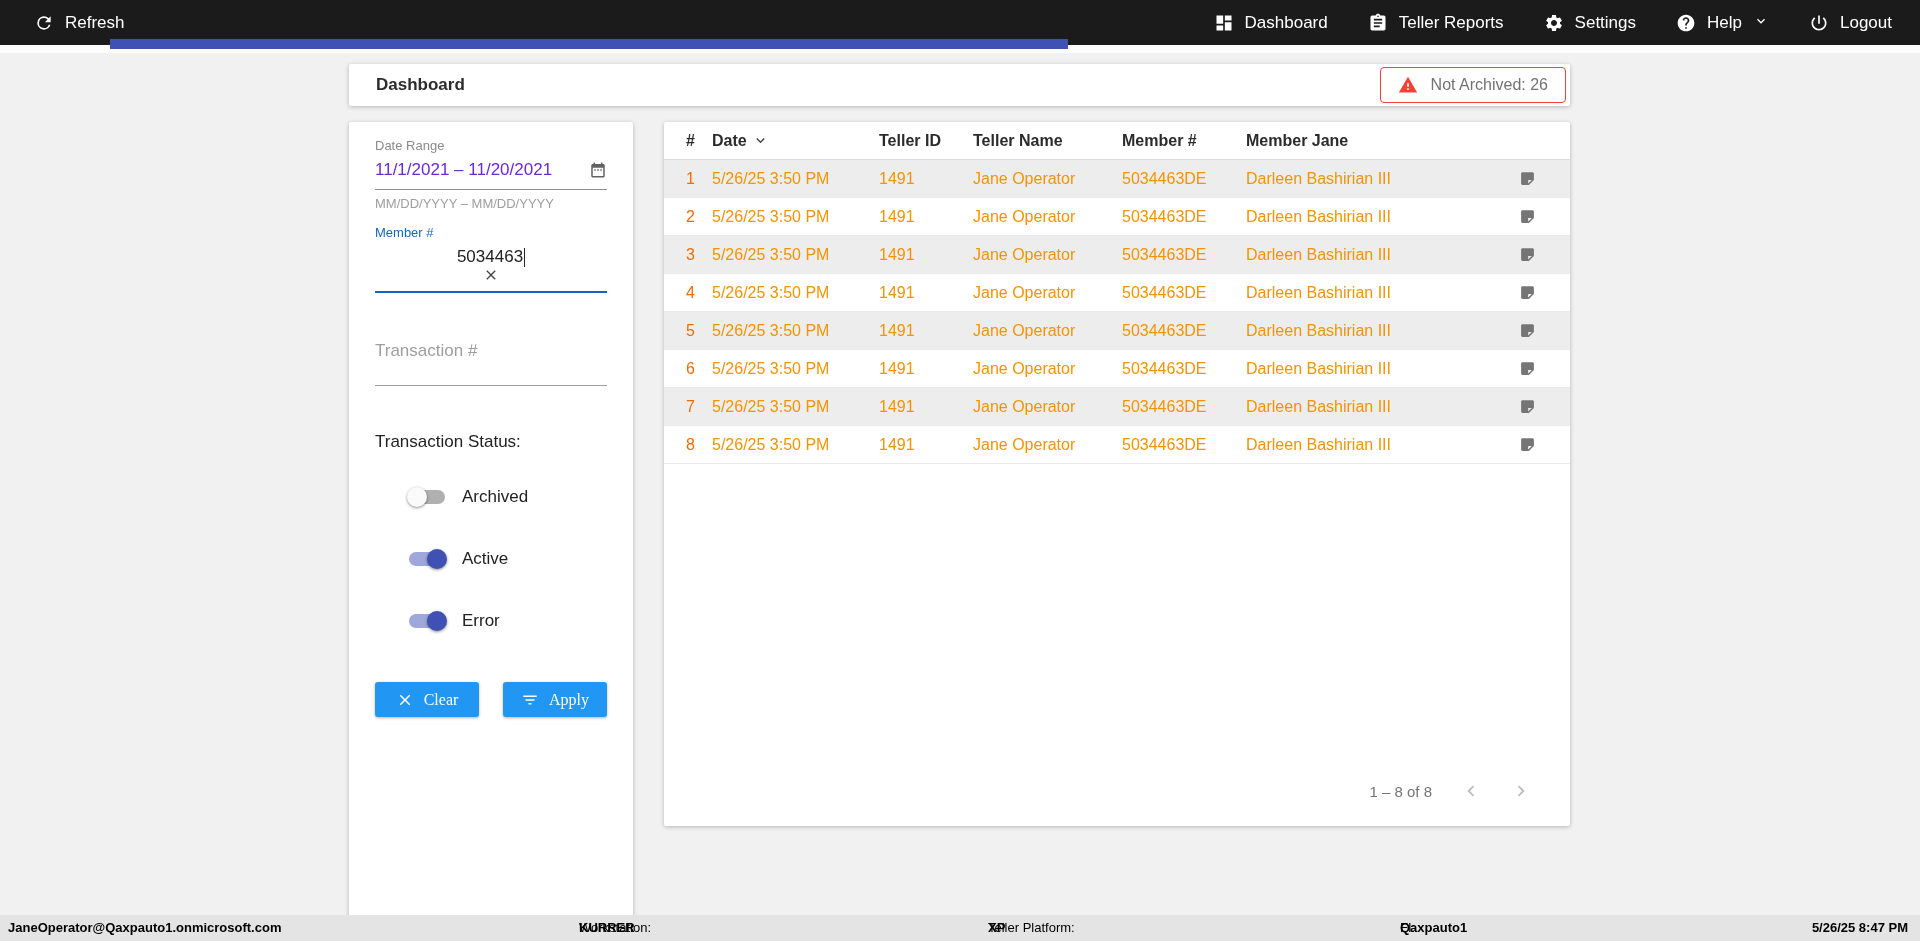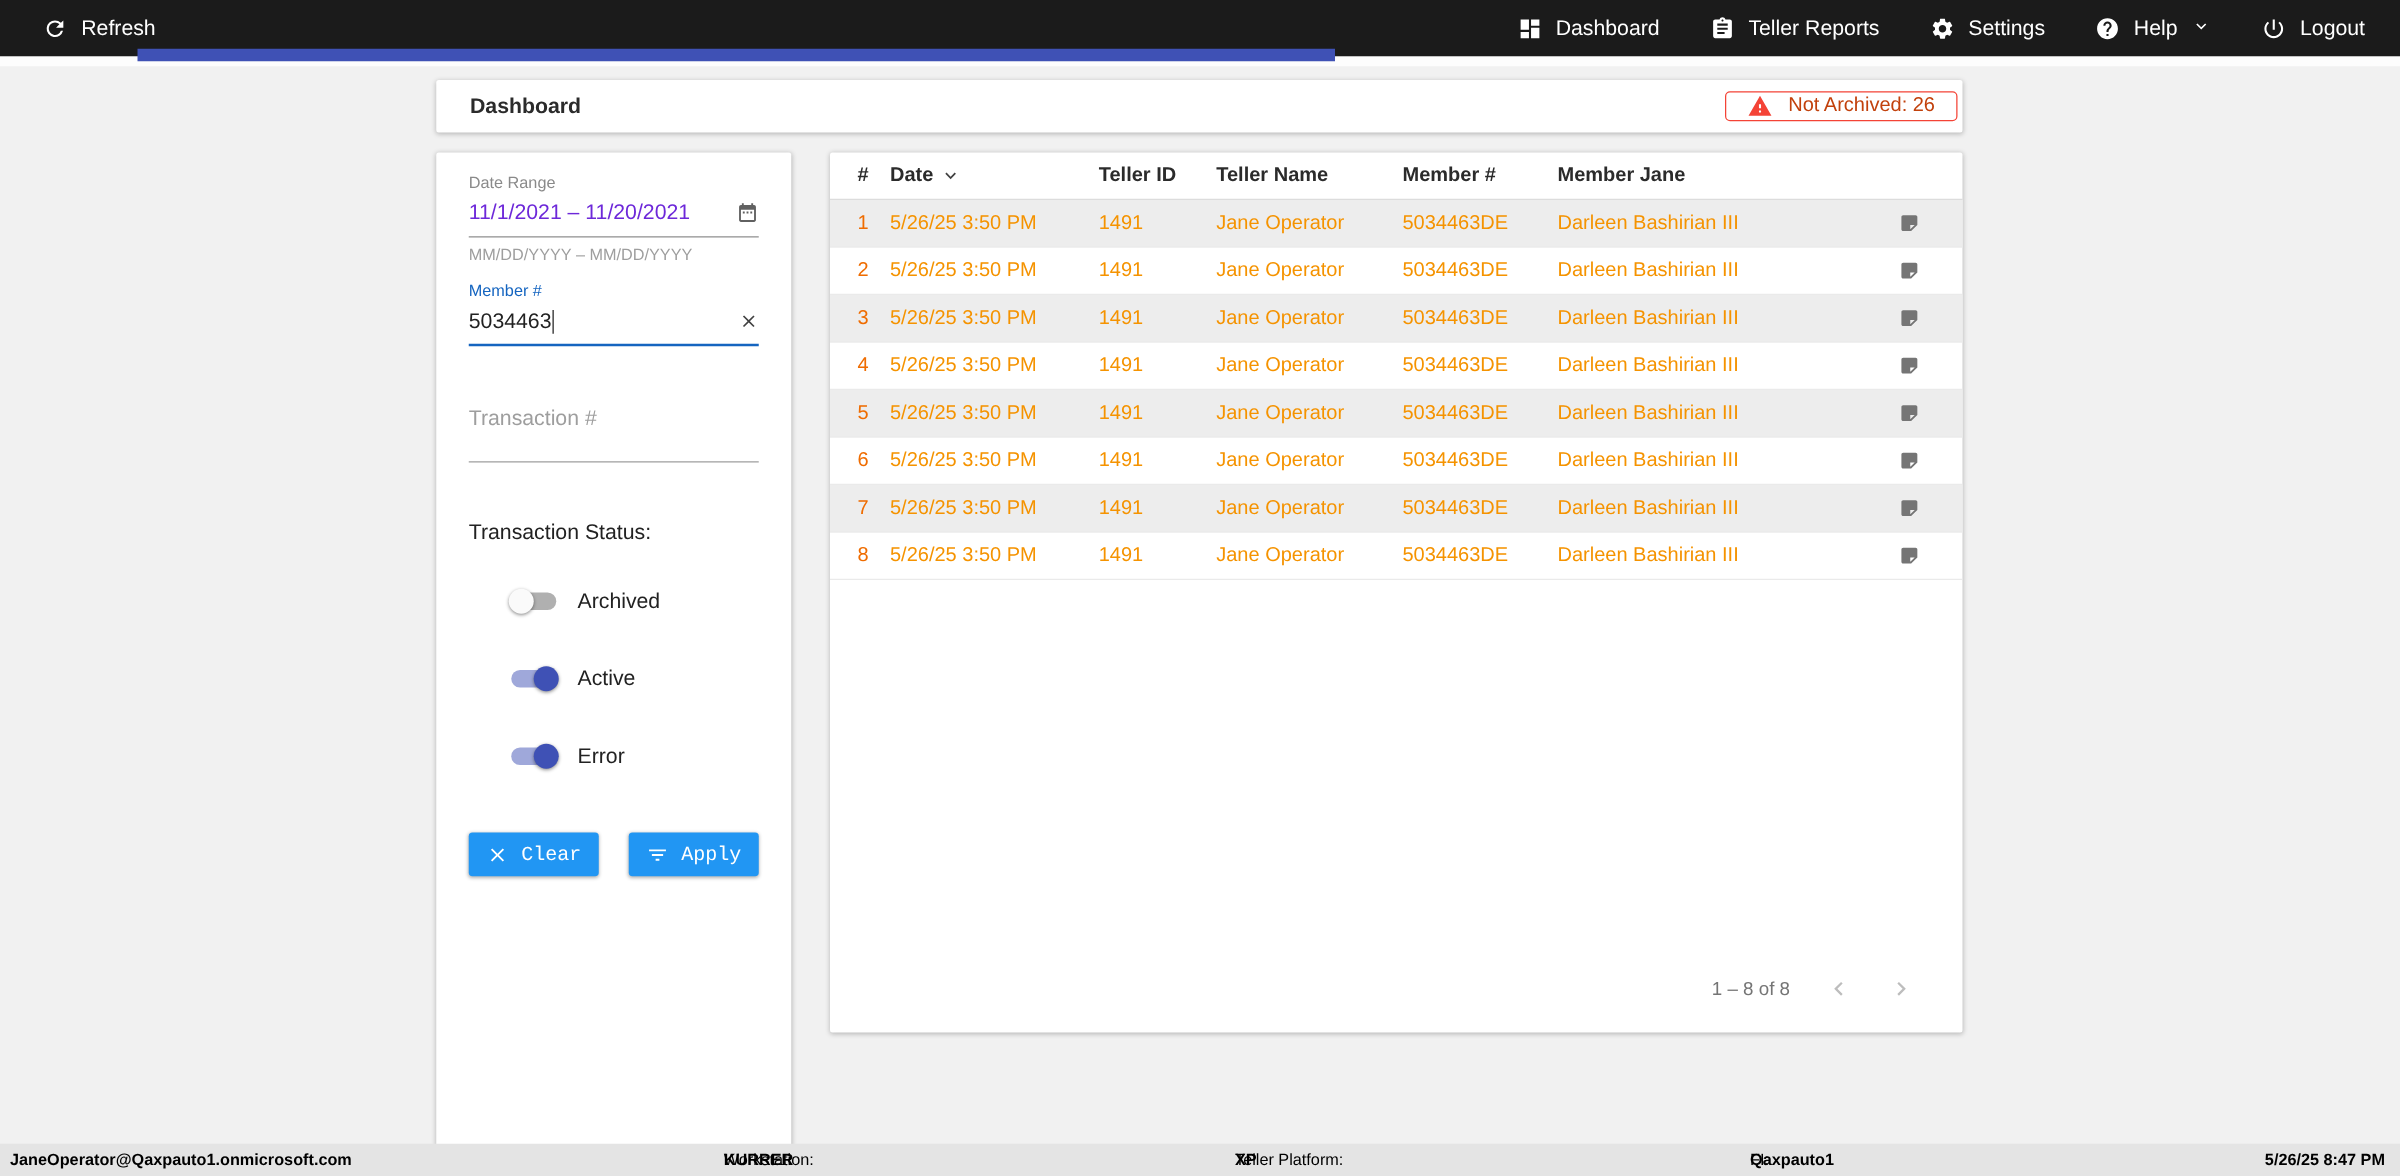--- a/index.html
+++ b/index.html
@@ -21,60 +21,60 @@
   .progress { position:absolute; top:39px; left:110px; width:958px; height:10px; background:#3f51b5; z-index:6; }
 
   
   .header-card {
     position:absolute; left:349px; top:64px; width:1221px; height:42px; background:#fff;
     border-radius:2px; box-shadow:0 1px 4px rgba(0,0,0,.25);
     display:flex; align-items:center; justify-content:space-between; padding:0 4px 0 27px;
   }
   .page-title { font-size:17px; font-weight:bold; color:#2b2b2b; }
   .alert-badge {
-    display:flex; align-items:center; gap:13px; height:24px; padding:0 17px;
-    border:1px solid #f44336; border-radius:4px; background:#fff; color:#c2410c; font-size:16px; cursor:pointer;
+    display:flex; align-items:center; gap:13px; height:36px; padding:0 17px;
+    border:1px solid #f44336; border-radius:4px; background:#fff; color:#737373; font-size:16px; cursor:pointer;
   }
 
   
   .filter-card {
     position:absolute; left:349px; top:122px; width:284px; height:824px; background:#fff;
     border-radius:2px; box-shadow:0 1px 4px rgba(0,0,0,.25); padding:16px 26px;
   }
   .field-label { font-size:13px; color:#8a8a8a; }
   .date-row {
     display:flex; align-items:center; justify-content:space-between;
     border-bottom:1px solid #8f8f8f; padding:5px 0 9px; margin-top:2px; cursor:text;
   }
   .date-value { font-size:17px; color:#6d28d9; }
   .hint { font-size:13px; color:#9e9e9e; margin-top:6px; }
   .member-label { font-size:13px; color:#1565c0; margin-top:14px; }
   .member-row {
     display:flex; align-items:center; justify-content:space-between;
-    border-bottom:2px solid #1565c0; padding:5px 0 8px; margin-top:2px; cursor:text;
+    border-bottom:2px solid #1565c0; padding:5px 0 8px; margin-top:2px; cursor:text;flex-direction:column;
   }
   .member-value { font-size:17px; color:#222; display:flex; align-items:center; }
   .caret { display:inline-block; width:1px; height:19px; background:#222; margin-left:1px; animation:blink 1s steps(1) infinite; }
   @keyframes blink { 50% { opacity:0; } }
   .txn-block { margin-top:48px; border-bottom:1px solid #9e9e9e; padding-bottom:24px; cursor:text; }
   .placeholder { font-size:17px; color:#9e9e9e; }
   .status-label { margin-top:46px; font-size:17px; color:#222; }
   .toggles { margin-top:18px; margin-left:32px; }
   .toggle-row { display:flex; align-items:center; gap:15px; height:34px; cursor:pointer;margin-top:28px; }
   .toggle-label { font-size:17px; color:#222; }
   .switch { position:relative; width:40px; height:20px; flex:0 0 auto; }
   .switch .track { position:absolute; left:2px; top:3px; width:36px; height:14px; border-radius:7px; background:#b0b0b0; }
   .switch .thumb { position:absolute; top:0; left:0; width:20px; height:20px; border-radius:50%; background:#fafafa; box-shadow:0 1px 3px rgba(0,0,0,.45); }
   .toggle-row.on .track { background:#9fa8da; }
   .toggle-row.on .thumb { left:20px; background:#3f51b5; }
   .btn-row { margin-top:44px; display:flex; justify-content:space-between; }
   .btn {
     width:104px; height:35px; background:#2196f3; color:#fff; font-size:16px;
     border:none; border-radius:3px; display:flex; align-items:center; justify-content:center; gap:10px;
-    box-shadow:0 1px 3px rgba(0,0,0,.3); cursor:pointer; font-family:Liberation Mono, monospace;
+    box-shadow:0 1px 3px rgba(0,0,0,.3); cursor:pointer; font-family:Liberation Serif, serif;
   }
   .btn-icon { width:18px; height:18px; display:block; }
 
   
   .table-card {
     position:absolute; left:664px; top:122px; width:906px; height:704px; background:#fff;
     border-radius:2px; box-shadow:0 1px 4px rgba(0,0,0,.25);
   }
   .thead, .trow {
     display:grid; grid-template-columns:26px 167px 94px 149px 124px 1fr 46px;

